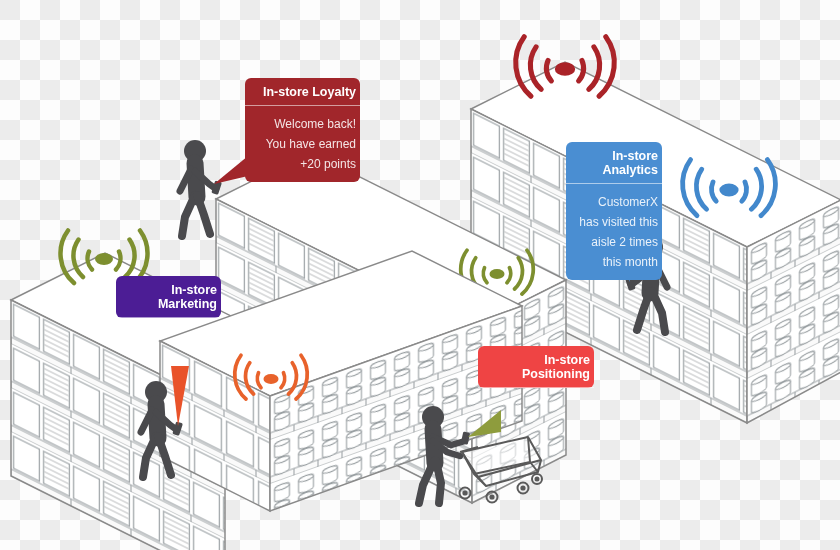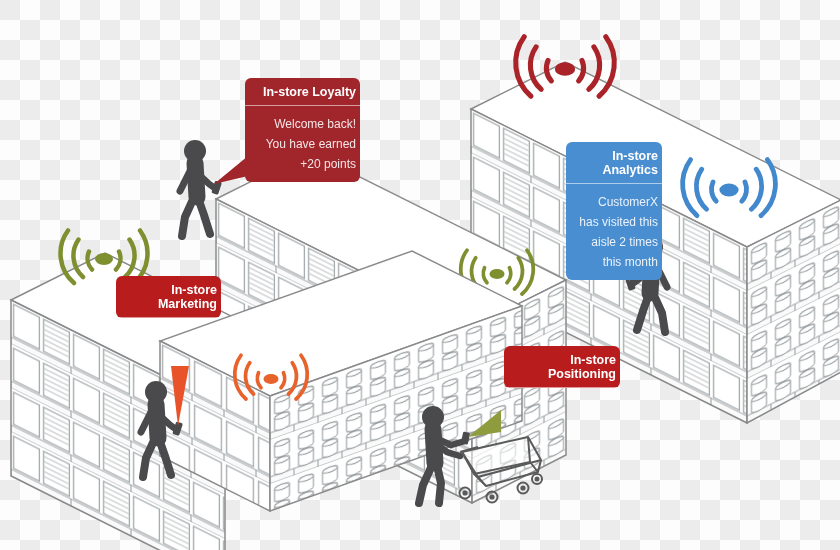--- a/index.html
+++ b/index.html
@@ -16,22 +16,22 @@
   .bubble .hd{
     display:block;font-weight:bold;font-size:12.5px;padding:7px 4px 6px 4px;
     border-bottom:1px solid rgba(255,255,255,.55);
   }
   .bubble .bd{
     display:block;font-size:12px;line-height:20px;padding:8px 4px 8px 4px;
     color:rgba(255,255,255,.88);white-space:pre-line;
   }
   .bubble.loyalty{left:245px;top:78px;width:115px;background:#a1262b;}
   .bubble.analytics{left:566px;top:142px;width:96px;background:#4a8ed2;}
-  .bubble.marketing{left:116px;top:276px;width:105px;background:#b91c1c;}
-  .bubble.positioning{left:504px;top:346px;width:116px;background:#b91c1c;}
+  .bubble.marketing{left:116px;top:276px;width:105px;background:#4c1d95;}
+  .bubble.positioning{left:478px;top:346px;width:116px;background:#ef4444;}
 </style>
 </head>
 <body>
 
 <svg id="scene" width="840" height="550" viewBox="0 0 840 550">
   <defs>
 
     <g id="boxmix">
       <rect x="0" y="37" width="60" height="7" fill="#fafafa" stroke="#9aa0a3" stroke-width="1"></rect>
       <rect x="2.5" y="3" width="26" height="32" fill="#ffffff" stroke="#9aa0a3" stroke-width="1.2"></rect>

